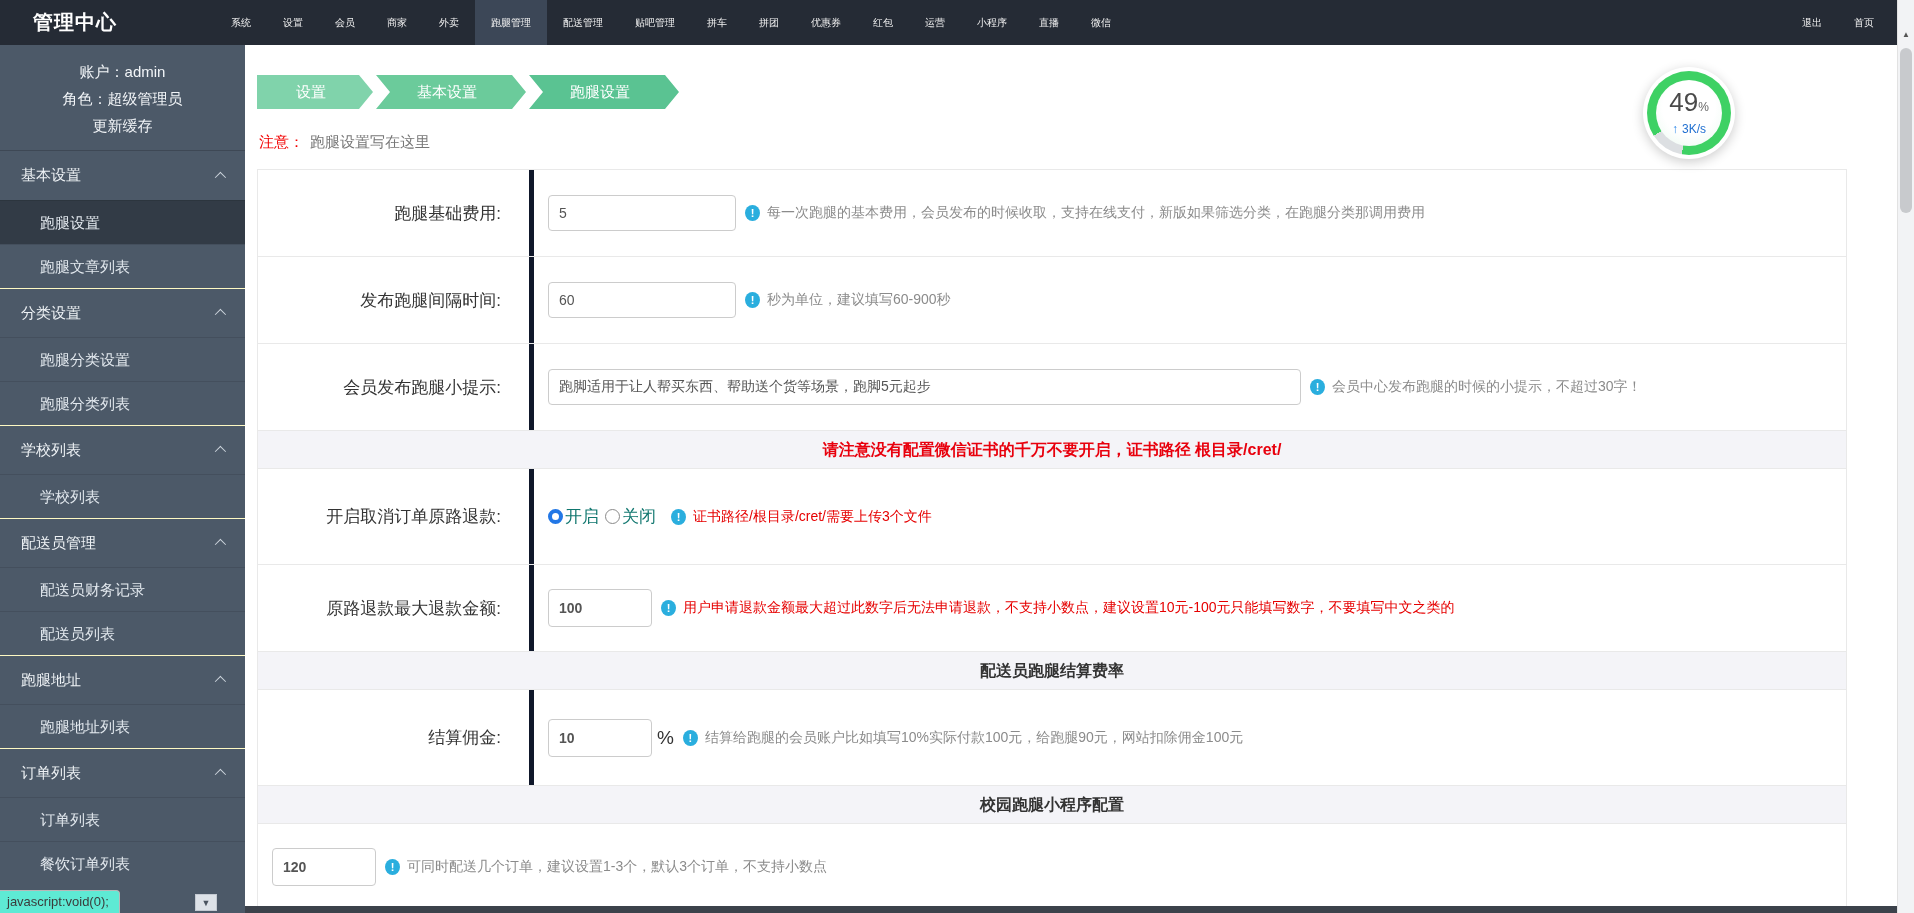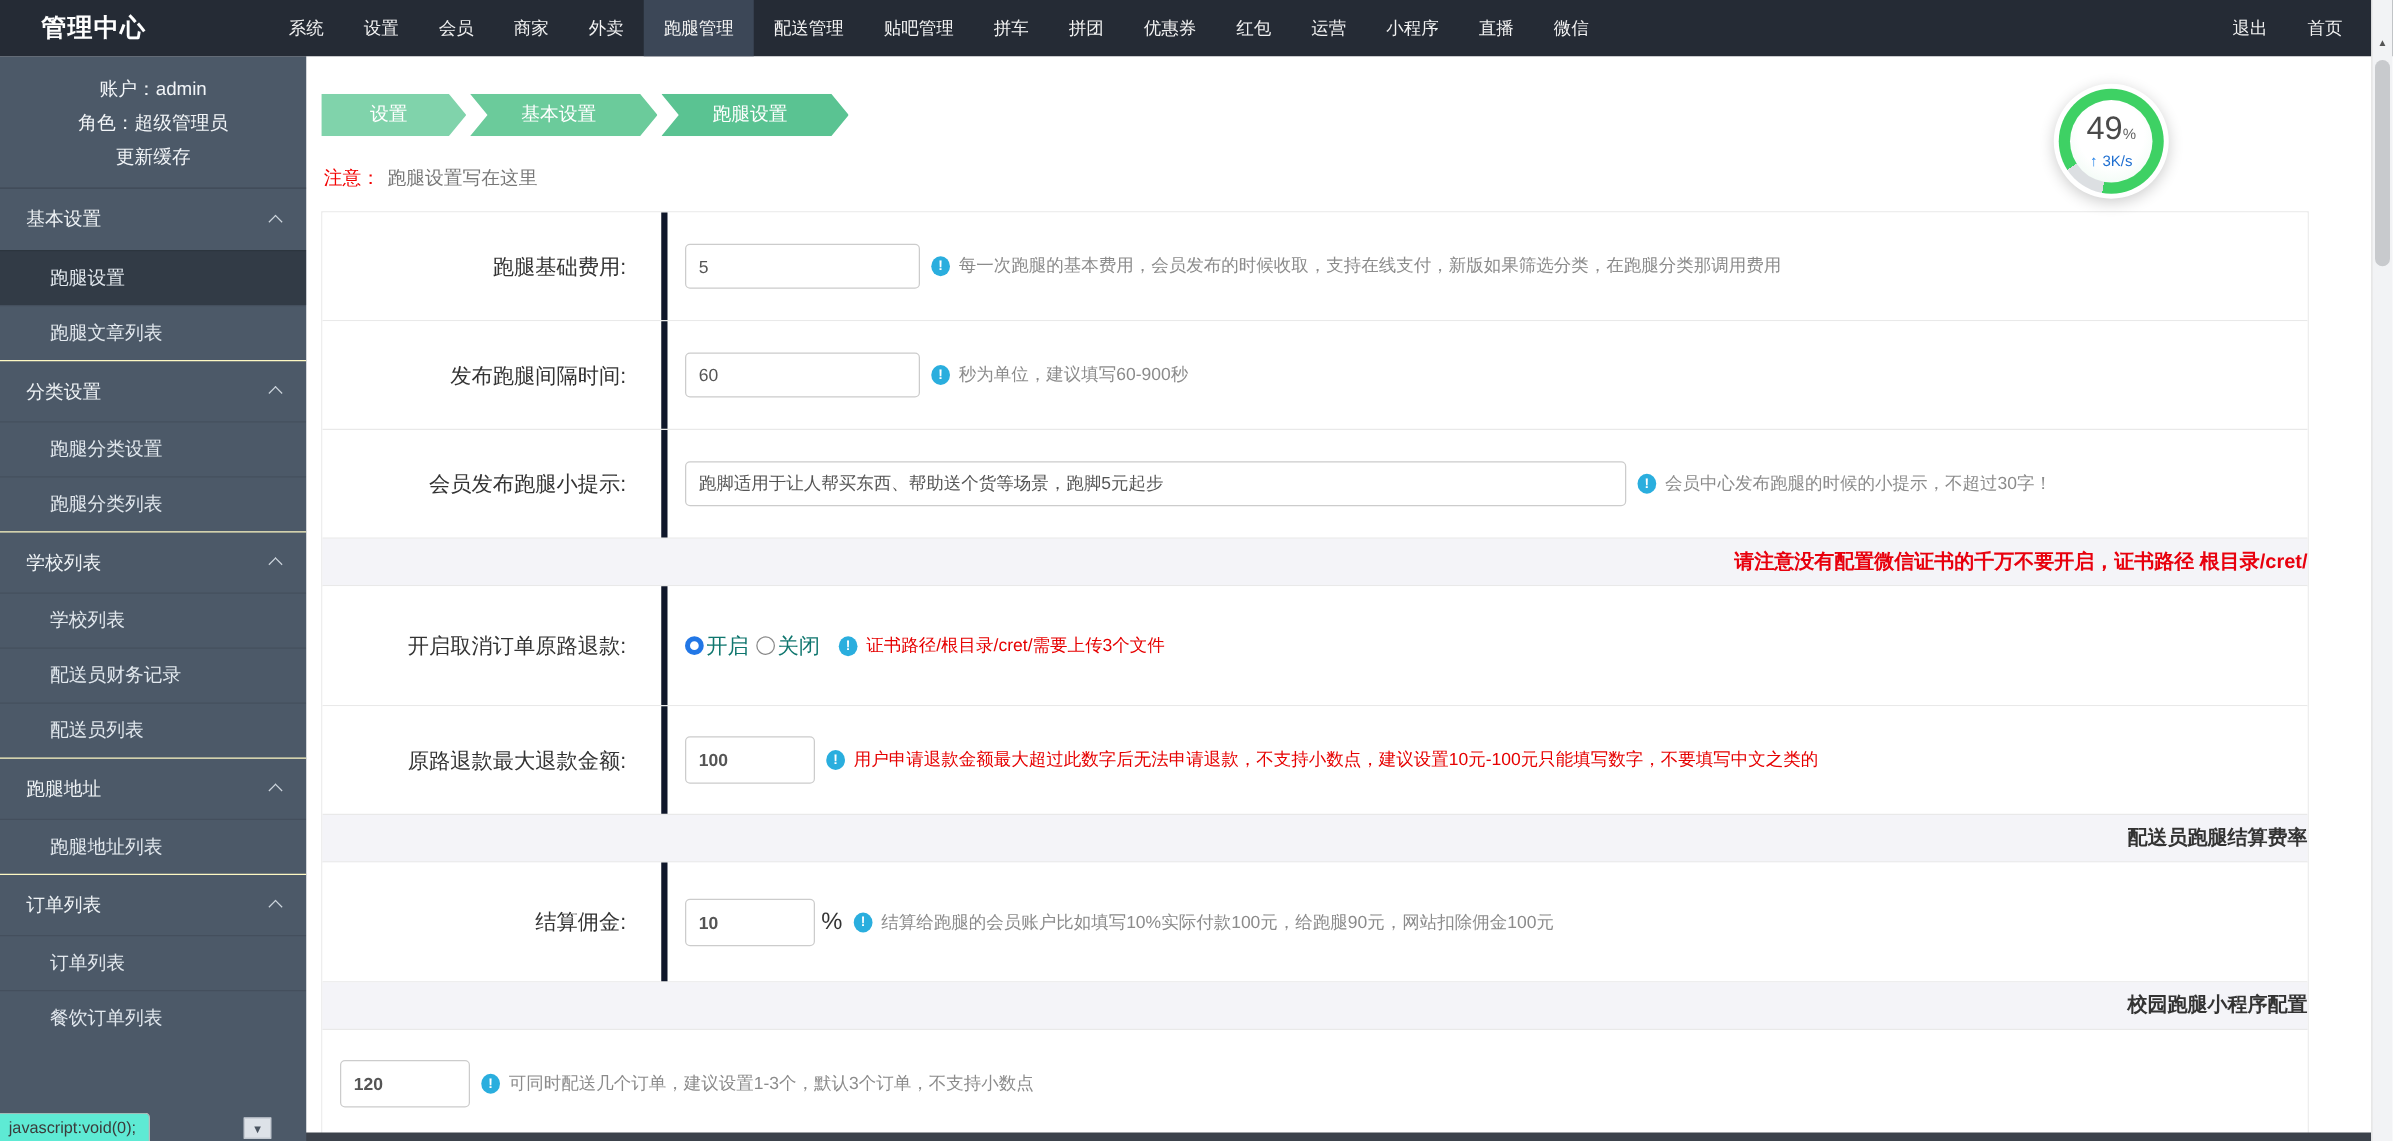--- a/index.html
+++ b/index.html
@@ -5,21 +5,21 @@
   * { margin:0; padding:0; box-sizing:border-box; }
   html,body { width:1914px; height:913px; overflow:hidden; background:#fff;
     font-family:"Liberation Sans","DejaVu Sans",sans-serif; }
 
   
   .topbar { position:absolute; left:0; top:0; width:1914px; height:45px;
     background:#252b35; display:flex; align-items:stretch; color:#fff; z-index:5; }
   .topbar-logo { width:215px; padding-left:33px; font-size:20px; font-weight:bold;
     display:flex; align-items:center; letter-spacing:1px; }
   .topbar-menu { display:flex; align-items:stretch; }
-  .nav-item { padding:16px 16px; display:flex; align-items:center; font-size:14px;
+  .nav-item { padding:16px 16px; display:flex; align-items:center; font-size:10px;
     color:#f2f2f2; cursor:pointer; white-space:nowrap; }
   .nav-item.active { background:#3c4757; }
   .topbar-right { margin-left:auto; display:flex; align-items:stretch; padding-right:24px; }
 
   
   .sidebar { position:absolute; left:0; top:45px; width:245px; height:868px;
     background:#4c5968; overflow:hidden; z-index:4; }
   .sb-account { text-align:center; color:#f2f5f8; font-size:15px; line-height:27px;
     padding:13px 6px 11px; border-bottom:1px solid #3e4855; }
   .sb-refresh { color:#f2f5f8; cursor:pointer; }
@@ -70,21 +70,21 @@
   .notice .pre { color:#f20000; }
   .notice .txt { color:#777; margin-left:6px; }
 
   
   .form { margin:17px 0 0 12px; width:1590px; border:1px solid #e9e9e9; }
   .frow { display:flex; height:87px; border-bottom:1px solid #e9e9e9; background:#fff; }
   .frow.tall { height:96px; }
   .lcell { width:276px; border-right:5px solid #0f172a; display:flex; align-items:center;
     justify-content:flex-end; padding-right:28px; font-size:17px; color:#333; }
   .ccell { flex:1; display:flex; align-items:center; padding-left:14px; }
-  .band { height:38px; line-height:38px; text-align:right; background:#f4f4f8;
+  .band { height:38px; line-height:38px; text-align:center; background:#f4f4f8;
     border-bottom:1px solid #e9e9e9; font-size:16px; font-weight:bold; }
   .band-red { color:#e8000d; }
   .band-dark { color:#333; }
   .inp { width:188px; height:36px; border:1px solid #ccc; border-radius:4px;
     padding:0 10px; font-size:14px; color:#555; outline:none;
     font-family:"Liberation Sans","DejaVu Sans",sans-serif; }
   .inp.wide { width:753px; }
   .inp.small { width:104px; height:38px;font-weight:bold; }
   .suffix { font-size:19px; color:#333; margin-left:5px; }
   .info { width:15px; height:16px; border-radius:50%; background:#2aaede; color:#fff;
@@ -164,20 +164,24 @@
         <span>分类设置</span>
         <span class="chev"></span>
       </div>
       <div class="sb-item">跑腿分类设置</div>
       <div class="sb-item">跑腿分类列表</div>
       <div class="sb-header">
         <span>学校列表</span>
         <span class="chev"></span>
       </div>
       <div class="sb-item">学校列表</div>
+      <div class="sb-header">
+        <span>配送员管理</span>
+        <span class="chev"></span>
+      </div>
       <div class="sb-item">配送员财务记录</div>
       <div class="sb-item">配送员列表</div>
       <div class="sb-header">
         <span>跑腿地址</span>
         <span class="chev"></span>
       </div>
       <div class="sb-item">跑腿地址列表</div>
       <div class="sb-header">
         <span>订单列表</span>
         <span class="chev"></span>

